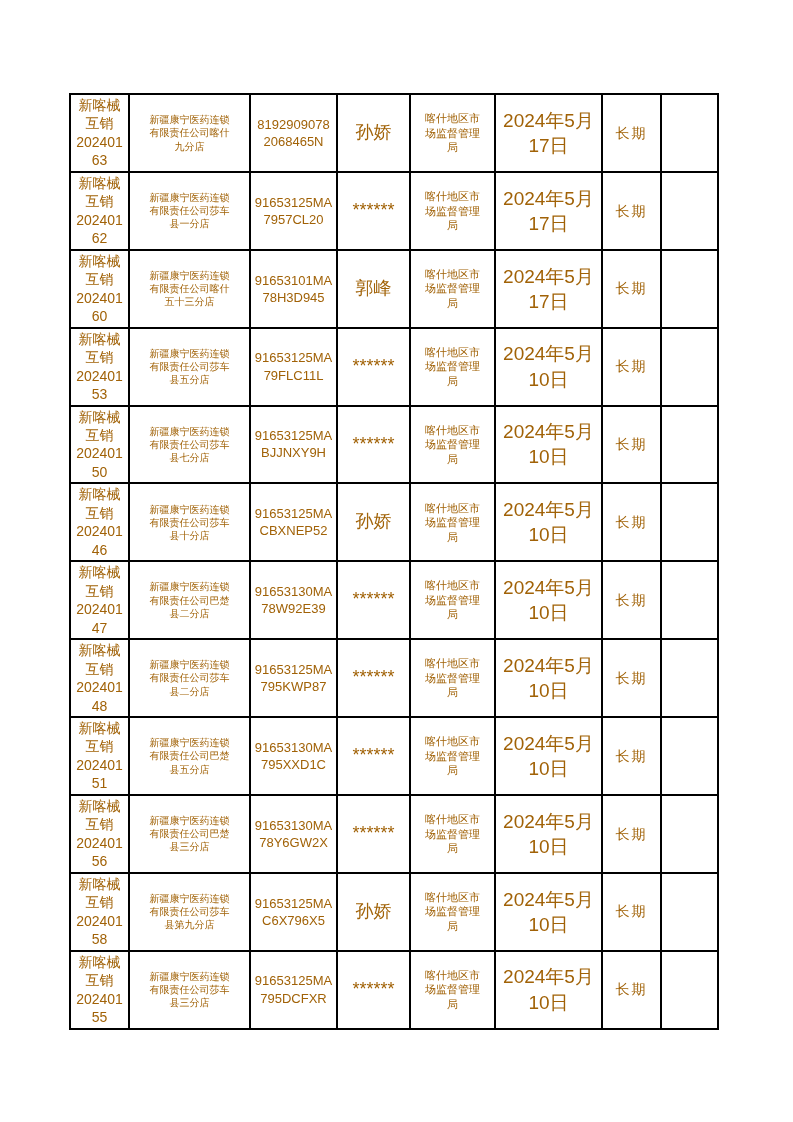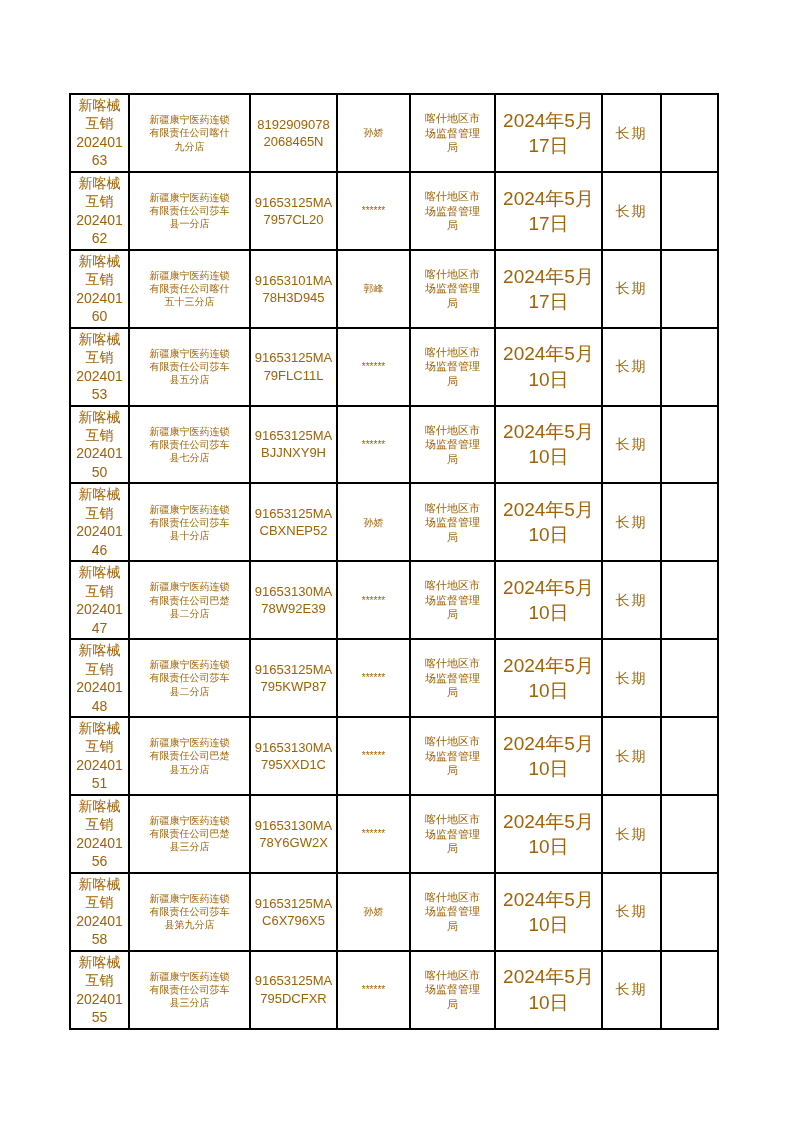--- a/index.html
+++ b/index.html
@@ -34,21 +34,21 @@
     text-align: center;
     vertical-align: middle;
     padding: 1px;
     white-space: pre-line;
     line-height: 1.32;
     overflow: hidden;
   }
   td.cell-id      { font-size: 14px; }
   td.cell-company { font-size: 10px; }
   td.cell-code    { font-size: 13px; letter-spacing: 0px; }
-  td.cell-person  { font-size: 10px; }
+  td.cell-person  { font-size: 18px; }
   td.cell-auth    { font-size: 11px; }
   td.cell-date    { font-size: 19px; }
   td.cell-term    { font-size: 14px; letter-spacing: 2px; }
   td.cell-note    { font-size: 13px; }
 </style>
 </head>
 <body>
 
 <div class="page">
   <div class="table-wrap">

